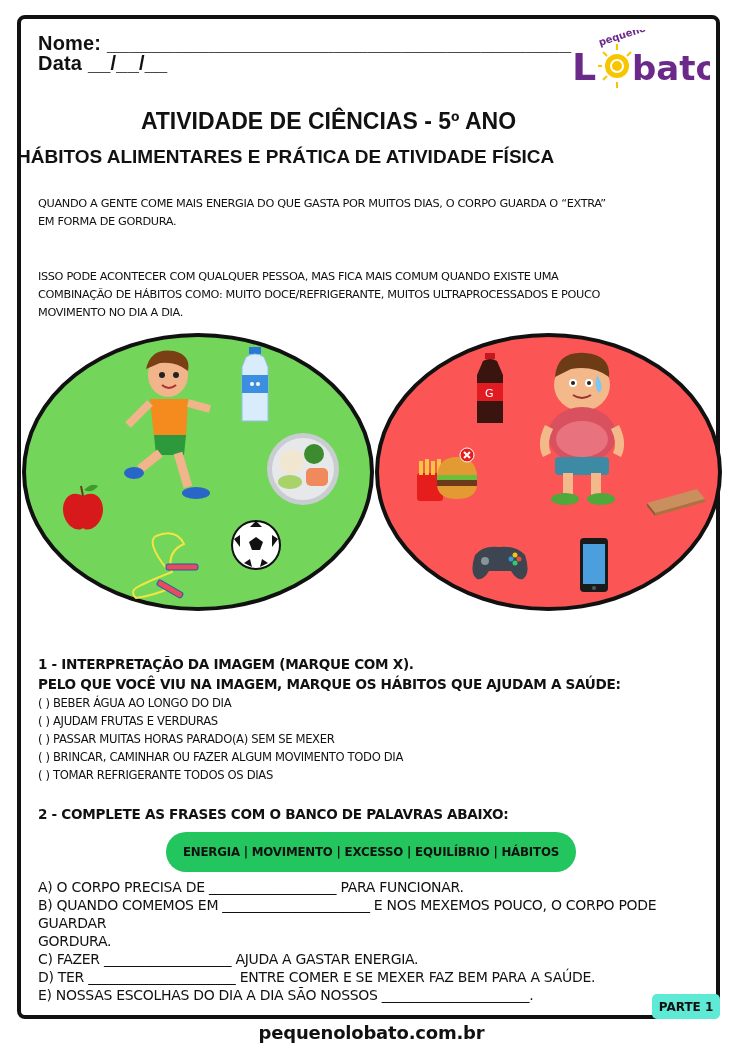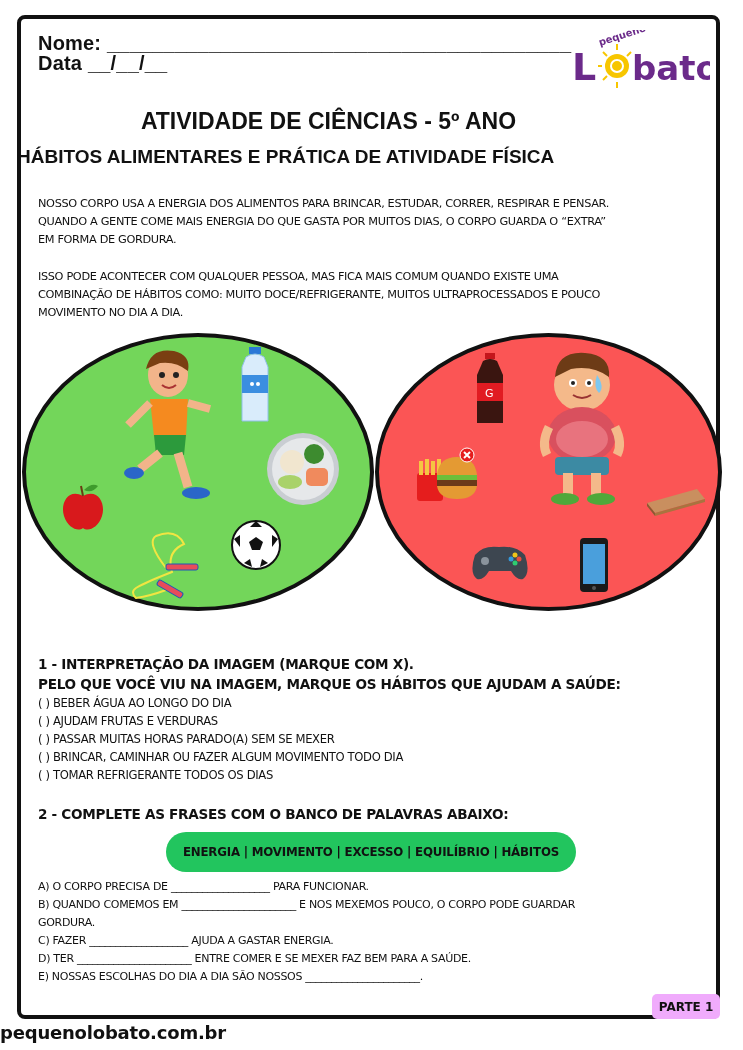--- a/index.html
+++ b/index.html
@@ -7,23 +7,23 @@
   .frame{position:absolute;left:17px;top:15px;width:703px;height:1004px;border:4px solid #111;border-radius:8px;box-sizing:border-box;}
   .hdr-line{position:absolute;left:38px;font-family:"Liberation Sans",sans-serif;font-weight:bold;font-size:20px;letter-spacing:0.2px;}
   .logo{position:absolute;left:570px;top:30px;width:140px;height:60px;}
   .title1{position:absolute;left:0;width:657px;top:108px;text-align:center;font-weight:bold;font-size:23px;font-family:"Liberation Sans",sans-serif;}
   .title2{position:absolute;left:0;width:676px;top:146px;text-align:left;font-weight:bold;font-size:19px;font-family:"Liberation Sans",sans-serif;margin-left:17px;}
   .para{position:absolute;left:38px;width:680px;font-family:"DejaVu Sans",sans-serif;font-size:11.3px;line-height:18px;letter-spacing:-0.35px;}
   .ellipse{position:absolute;border:4px solid #111;border-radius:50%;box-sizing:border-box;}
   .q-title{position:absolute;left:38px;font-family:"DejaVu Sans",sans-serif;font-weight:bold;font-size:13.6px;line-height:20px;letter-spacing:-0.3px;}
   .opt{position:absolute;left:38px;font-family:"DejaVu Sans",sans-serif;font-size:11.6px;line-height:18px;letter-spacing:-0.35px;}
   .bank{position:absolute;left:166px;top:832px;width:410px;height:40px;border-radius:20px;background:#22c55e;display:flex;align-items:center;justify-content:center;font-family:"DejaVu Sans",sans-serif;font-weight:bold;font-size:11.8px;letter-spacing:-0.2px;}
-  .sent{position:absolute;left:38px;width:680px;font-family:"DejaVu Sans",sans-serif;font-size:11px;line-height:18px;letter-spacing:-0.3px;}
-  .badge{position:absolute;left:652px;top:994px;width:68px;height:25px;background:#f0abfc;border-radius:5px;font-family:"DejaVu Sans",sans-serif;font-weight:bold;font-size:12px;display:flex;align-items:center;justify-content:center;}
-  .footer{position:absolute;left:0;width:743px;top:1022px;text-align:left;font-family:"DejaVu Sans",sans-serif;font-weight:bold;font-size:18px;letter-spacing:-0.2px;}
+  .sent{position:absolute;left:38px;width:680px;font-family:"DejaVu Sans",sans-serif;font-size:14px;line-height:18px;letter-spacing:-0.3px;}
+  .badge{position:absolute;left:652px;top:994px;width:68px;height:25px;background:#5eead4;border-radius:5px;font-family:"DejaVu Sans",sans-serif;font-weight:bold;font-size:12px;display:flex;align-items:center;justify-content:center;}
+  .footer{position:absolute;left:0;width:743px;top:1022px;text-align:center;font-family:"DejaVu Sans",sans-serif;font-weight:bold;font-size:18px;letter-spacing:-0.2px;}
   .icon{position:absolute;}
 </style>
 </head>
 <body>
 
 <div class="frame"></div>
 
 <div class="hdr-line" style="top:32px;">Nome: _________________________________________</div>
 <div class="hdr-line" style="top:52px;">Data __/__/__</div>
 
@@ -42,21 +42,20 @@
       <line x1="33" y1="50" x2="37" y2="46" stroke="#f7c600" stroke-width="2"></line>
     </g>
     <text x="62" y="50" font-family="DejaVu Sans, sans-serif" font-size="34" font-weight="bold" fill="#6b2a8a">bato</text>
   </svg>
 </div>
 
 <div class="title1">ATIVIDADE DE CIÊNCIAS - 5º ANO</div>
 <div class="title2">HÁBITOS ALIMENTARES E PRÁTICA DE ATIVIDADE FÍSICA</div>
 
 <div class="para" style="top:195px;">
-  <div>NOSSO CORPO USA A ENERGIA DOS ALIMENTOS PARA BRINCAR, ESTUDAR, CORRER, RESPIRAR E PENSAR.</div>
   <div>QUANDO A GENTE COME MAIS ENERGIA DO QUE GASTA POR MUITOS DIAS, O CORPO GUARDA O “EXTRA”</div>
   <div>EM FORMA DE GORDURA.</div>
 </div>
 <div class="para" style="top:268px;">
   <div>ISSO PODE ACONTECER COM QUALQUER PESSOA, MAS FICA MAIS COMUM QUANDO EXISTE UMA</div>
   <div>COMBINAÇÃO DE HÁBITOS COMO: MUITO DOCE/REFRIGERANTE, MUITOS ULTRAPROCESSADOS E POUCO</div>
   <div>MOVIMENTO NO DIA A DIA.</div>
 </div>
 
 <div class="ellipse" style="left:22px;top:333px;width:352px;height:278px;background:#73d65a;">

